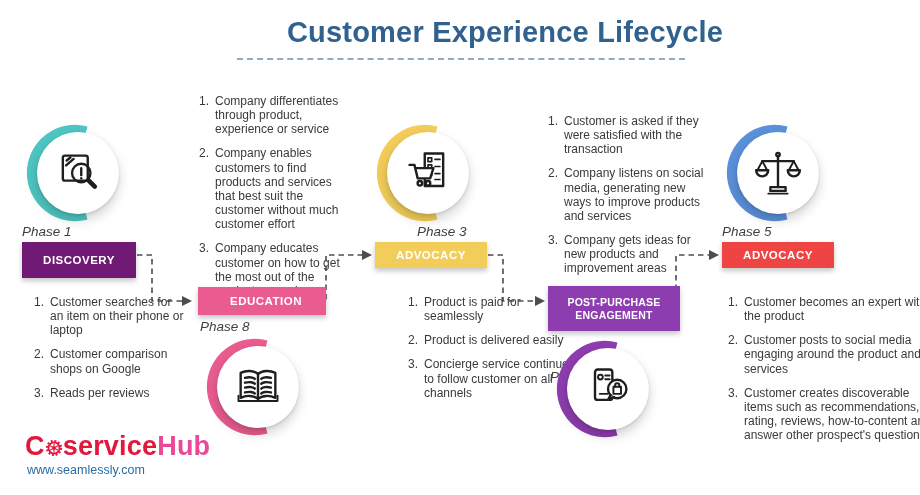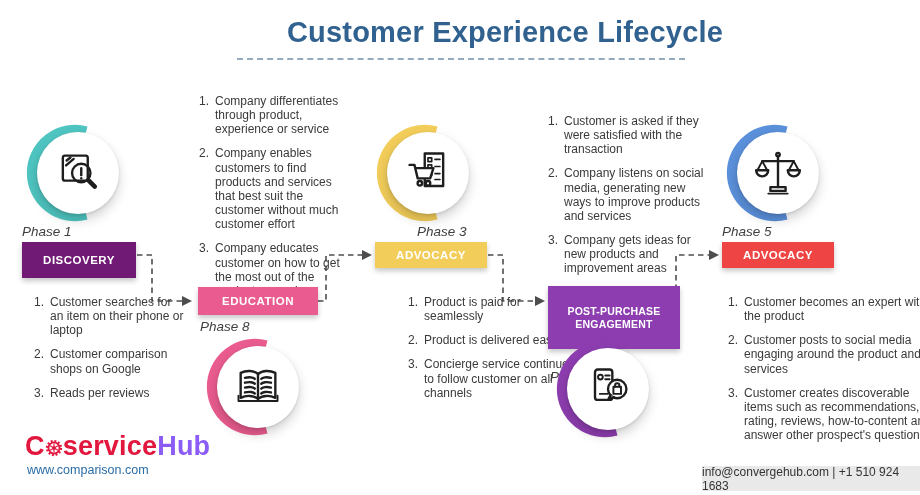--- a/index.html
+++ b/index.html
@@ -26,35 +26,35 @@
   }
   .white-circle svg{width:52px;height:52px;}
   .glyph{stroke:#1e1e1e;stroke-width:2.2;fill:none;stroke-linecap:round;stroke-linejoin:round;}
   
   .phase-label{position:absolute;font-size:13.5px;color:#3f3f3f;font-style:italic;}
   .banner{
     position:absolute;display:flex;align-items:center;justify-content:center;text-align:center;
     color:#fff;font-weight:bold;font-size:11.5px;letter-spacing:.5px;
     box-shadow:0 3px 5px rgba(0,0,0,.22);
   }
-  .banner.small{font-size:10.5px;line-height:1.15;letter-spacing:.2px;padding:16px 6px;}
+  .banner.small{font-size:10.5px;line-height:1.15;letter-spacing:.2px;padding:7px 6px;}
   
   ol.plist{
     position:absolute;margin:16px;padding:0;list-style:none;counter-reset:li;
     font-size:12px;line-height:1.18;color:#3a3a3a;
   }
   ol.plist li{counter-increment:li;position:relative;padding-left:16px;margin-bottom:10px;}
   ol.plist li::before{content:counter(li) ".";position:absolute;left:0;top:0;}
   
   #connector-layer{position:absolute;left:0;top:0;width:920px;height:495px;pointer-events:none;}
   
   .brand{position:absolute;left:25px;top:431px;font-size:27px;font-weight:bold;letter-spacing:.2px;
     display:flex;align-items:center;}
   .brand .red{color:#e2173d;}
-  .brand .gray{color:#8b5cf6;}
+  .brand .gray{color:#ec4899;}
   .brand svg{width:18px;height:18px;margin:3px 0 0 0;}
   .website{position:absolute;left:27px;top:463px;font-size:12.5px;color:#2a6ca5;text-decoration:none;}
   .contact-bar{
     position:absolute;right:0;top:466px;width:218px;height:25px;background:#e9e9e9;
     display:flex;align-items:center;justify-content:center;font-size:12px;color:#333;
   }
 </style>
 </head>
 <body>
 
@@ -96,21 +96,21 @@
     <li>Customer searches for an item on their phone or laptop</li>
     <li>Customer comparison shops on Google</li>
     <li>Reads per reviews</li>
   </ol>
 
   <ol class="plist" style="left:183px;top:78px;width:152px;">
     <li>Company differentiates through product, experience or service</li>
     <li>Company enables customers to find products and services that best suit the customer without much customer effort</li>
     <li>Company educates customer on how to get the most out of the product or service</li>
   </ol>
-  <div class="banner" style="left: 198px; top: 287px; width: 120px; height: 28px; background: rgb(234, 92, 143);">EDUCATION</div>
+  <div class="banner" style="left: 198px; top: 287px; width: 120px; height: 28px; background: rgb(234, 92, 143); padding-left: 8px;">EDUCATION</div>
   <div class="phase-label" style="left:200px;top:319px;">Phase 8</div>
   <div class="icon-group" style="left:205px;top:337px;">
     <svg class="arc" viewBox="0 0 110 110">
       <path d="M67.2 9.6 A47 47 0 1 0 67.2 100.4" fill="none" stroke-width="12" stroke="#ea5c8f"></path>
     </svg>
     <div class="white-circle">
       <svg viewBox="0 0 48 48" class="glyph">
         <path d="M24 12 C20 8.5 13 8.5 8 11 V34 C13 31.5 20 31.5 24 35 C28 31.5 35 31.5 40 34 V11 C35 8.5 28 8.5 24 12 Z"></path>
         <path d="M24 12 V35"></path>
         <path d="M12 15.5 C16 14.5 20 15 21 16.5 M12 20 C16 19 20 19.5 21 21 M12 24.5 C16 23.5 20 24 21 25.5 M12 29 C16 28 20 28.5 21 30"></path>
@@ -204,16 +204,15 @@
         <g stroke="#e2173d" stroke-width="1.7">
           <line x1="13" y1="6.5" x2="13" y2="19.5"></line>
           <line x1="7.4" y1="9.8" x2="18.6" y2="16.2"></line>
           <line x1="7.4" y1="16.2" x2="18.6" y2="9.8"></line>
         </g>
         <circle cx="13" cy="13" r="2.6" fill="#e2173d"></circle>
       </svg>
       <span class="red">service</span>
       <span class="gray">Hub</span>
   </div>
-  <a class="website" href="#">www.comparison.com</a>
-  <div class="contact-bar">info@convergehub.com | +1 510 924 1683</div>
+  <a class="website" href="#">www.seamlessly.com</a>
 
 </div>
 
 </body></html>

